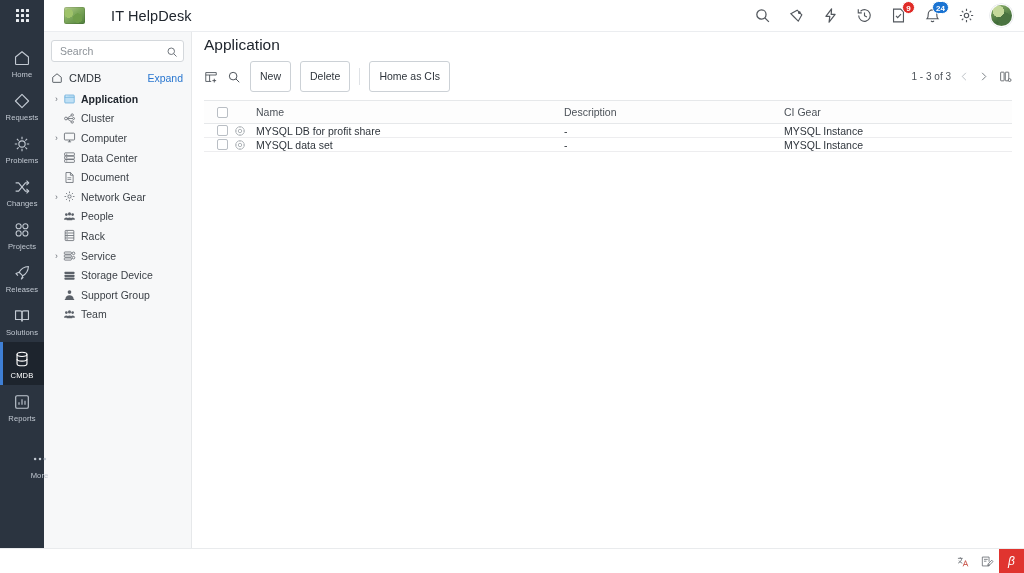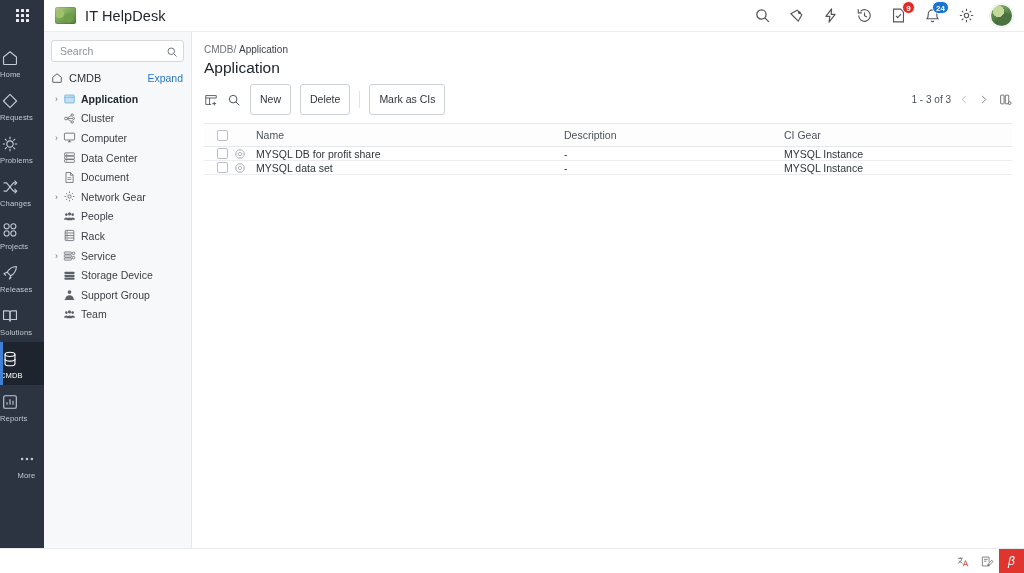--- a/index.html
+++ b/index.html
@@ -22,21 +22,21 @@
     position: relative; z-index: 5;
   }
   .waffle {
     width: 44px; height: 32px; background: #2b3440;
     display: flex; align-items: center; justify-content: center;
     cursor: pointer;
   }
   .waffle-grid { display: grid; grid-template-columns: repeat(3, 3px); grid-gap: 2px; }
   .waffle-grid i { width: 3px; height: 3px; background: #e9ecf0; display: block; border-radius: 0.5px; }
 
-  .brand { display: flex; align-items: center; gap: 9px; padding-left: 11px; text-align: center; }
+  .brand { display: flex; align-items: center; gap: 26px; padding-left: 20px; text-align: center; }
   .brand-logo {
     width: 21px; height: 17px; border-radius: 2px;
     background:
       radial-gradient(circle at 22% 38%, #9fc36a 0 22%, transparent 23%),
       radial-gradient(circle at 65% 65%, #6f9d4a 0 26%, transparent 27%),
       linear-gradient(145deg, #b9cf92 0%, #7fa95c 45%, #4f7f3c 100%);
     box-shadow: inset 0 0 0 1px rgba(0,0,0,.10);
   }
   .brand-name { font-size: 14.5px; color: #20262e; letter-spacing: .1px; }
 
@@ -65,21 +65,21 @@
   .body { flex: 1; display: flex; min-height: 0; }
 
   
   .rail {
     width: 44px; flex: 0 0 44px; background: #2b3440;
     display: flex; flex-direction: column; align-items: center;
     padding-top: 9px; color: #c2c9d2;
   }
   .rail-item {
     width: 44px; padding: 7px 0 5px; display: flex; flex-direction: column;
-    gap: 3px; cursor: pointer; position: relative;
+    align-items: center; gap: 3px; cursor: pointer; position: relative;
   }
   .rail-item .ri { width: 19px; height: 19px; display: flex; align-items: center; justify-content: center; }
   .rail-item .rl { font-size: 7.6px; letter-spacing: .1px; color: #c2c9d2; white-space: nowrap; }
   .rail-item.active { background: #1d242d; }
   .rail-item.active::before {
     content: ""; position: absolute; left: 0; top: 0; bottom: 0; width: 2.5px; background: #3f7fd4;
   }
   .rail-item.active .rl { color: #ffffff; }
   .rail-spacer { flex: 1; }
 
@@ -522,23 +522,20 @@
             <path d="M13.6 18.2c0-2.6 1.9-4.2 4.2-4.2S22 15.6 22 18.2z"></path>
             <path d="M6.9 18.8c0-3 2.3-5 5.1-5s5.1 2 5.1 5z"></path>
           </svg>
         </span>
         <span class="tlbl">Team</span>
       </div>
     </div>
 
     <div class="main">
 
-      <div class="crumb">
-        <span>CMDB</span><span>/</span>&nbsp;<span class="c-cur">Application</span>
-      </div>
 
       <h1 class="ptitle">Application</h1>
 
       <div class="toolbar">
         <span class="tb-ic">
           <svg width="14" height="14" viewBox="0 0 24 24" fill="none" stroke="currentColor" stroke-width="1.5">
             <path d="M3 4.4h18v4.2H3z"></path>
               <path d="M3 8.6v11h9.4"></path>
               <path d="M9.6 8.6v11"></path>
             <path d="M17.6 15v6.4M14.4 18.2h6.4" stroke-width="1.6"></path>
@@ -546,21 +543,21 @@
         </span>
         <span class="tb-ic">
           <svg width="14" height="14" viewBox="0 0 24 24" fill="none" stroke="currentColor" stroke-width="1.7">
             <circle cx="10.5" cy="10.5" r="6.5"></circle>
               <path d="M15.3 15.3 L21 21"></path>
           </svg>
         </span>
         <button class="tb-btn">New</button>
         <button class="tb-btn">Delete</button>
         <span class="tb-sep"></span>
-        <button class="tb-btn">Mark as CIs</button>
+        <button class="tb-btn">Home as CIs</button>
 
         <div class="tb-right">
           <span class="pager-txt">1 - 3 of 3</span>
           <span class="pg-arrow">
             <svg width="11" height="11" viewBox="0 0 24 24" fill="none" stroke="currentColor" stroke-width="2">
                 <path d="M15 4 L7 12 L15 20"></path>
               </svg>
           </span>
           <span class="pg-arrow on">
             <svg width="11" height="11" viewBox="0 0 24 24" fill="none" stroke="currentColor" stroke-width="2">

